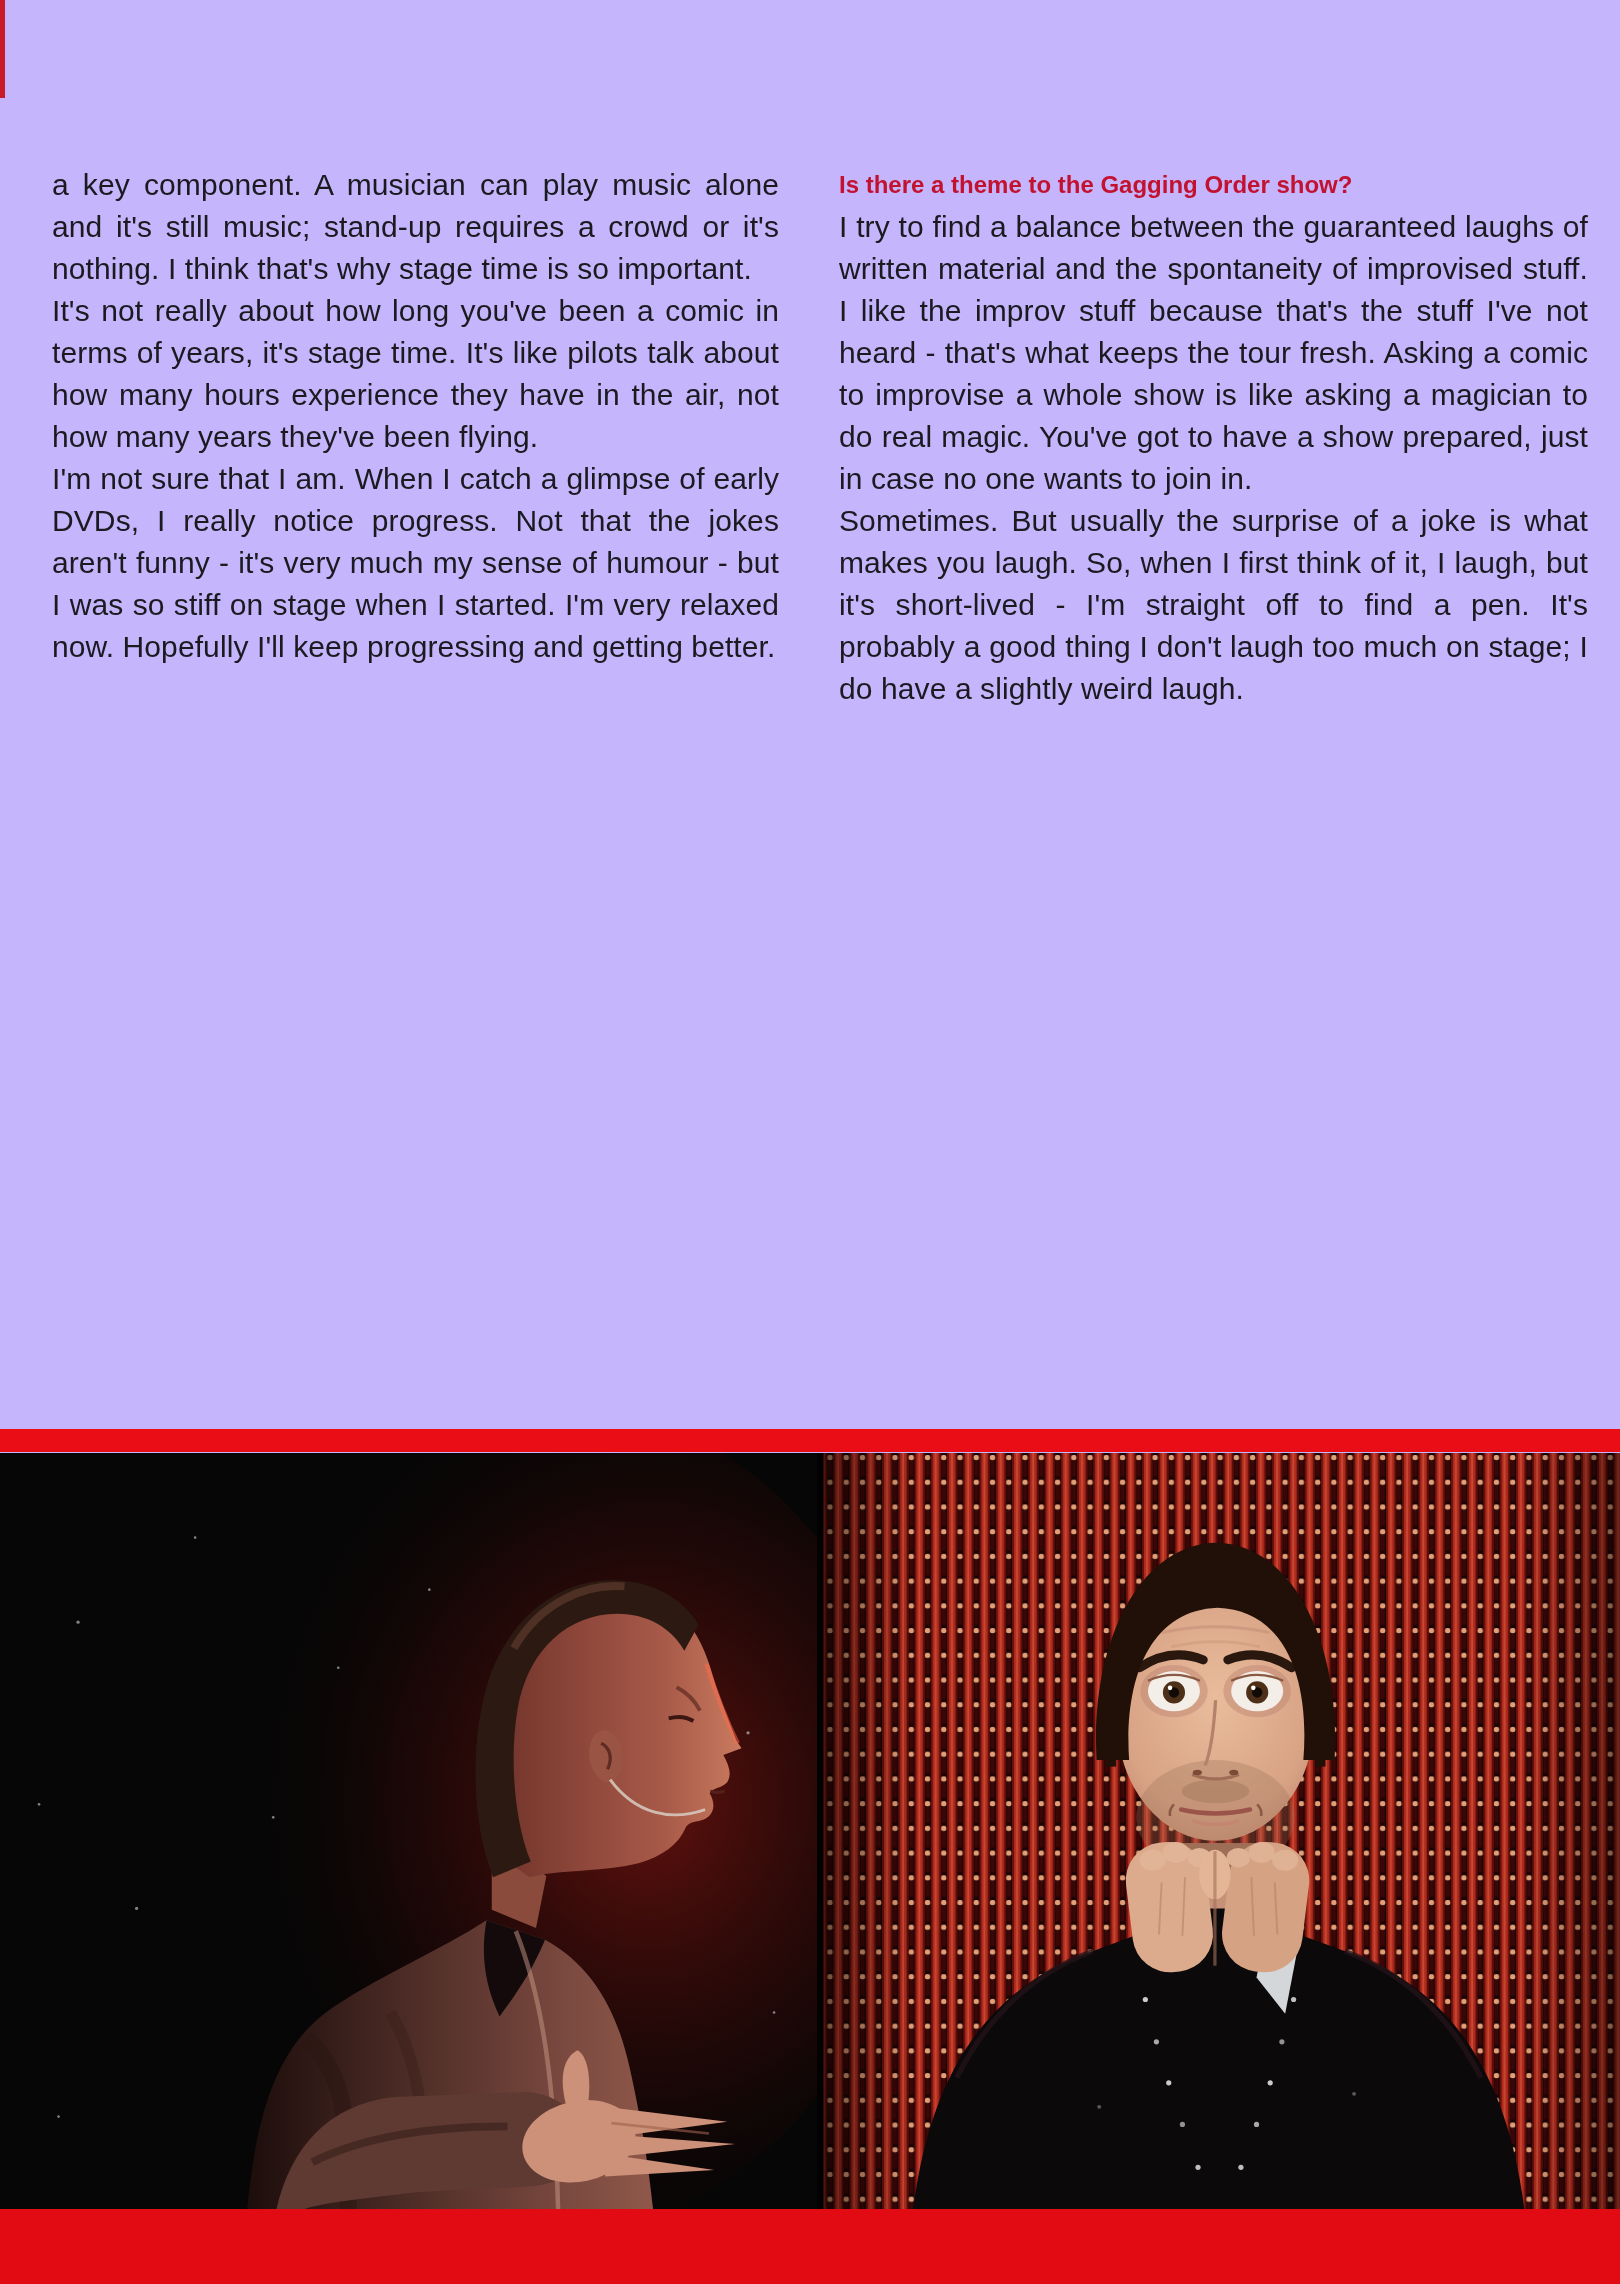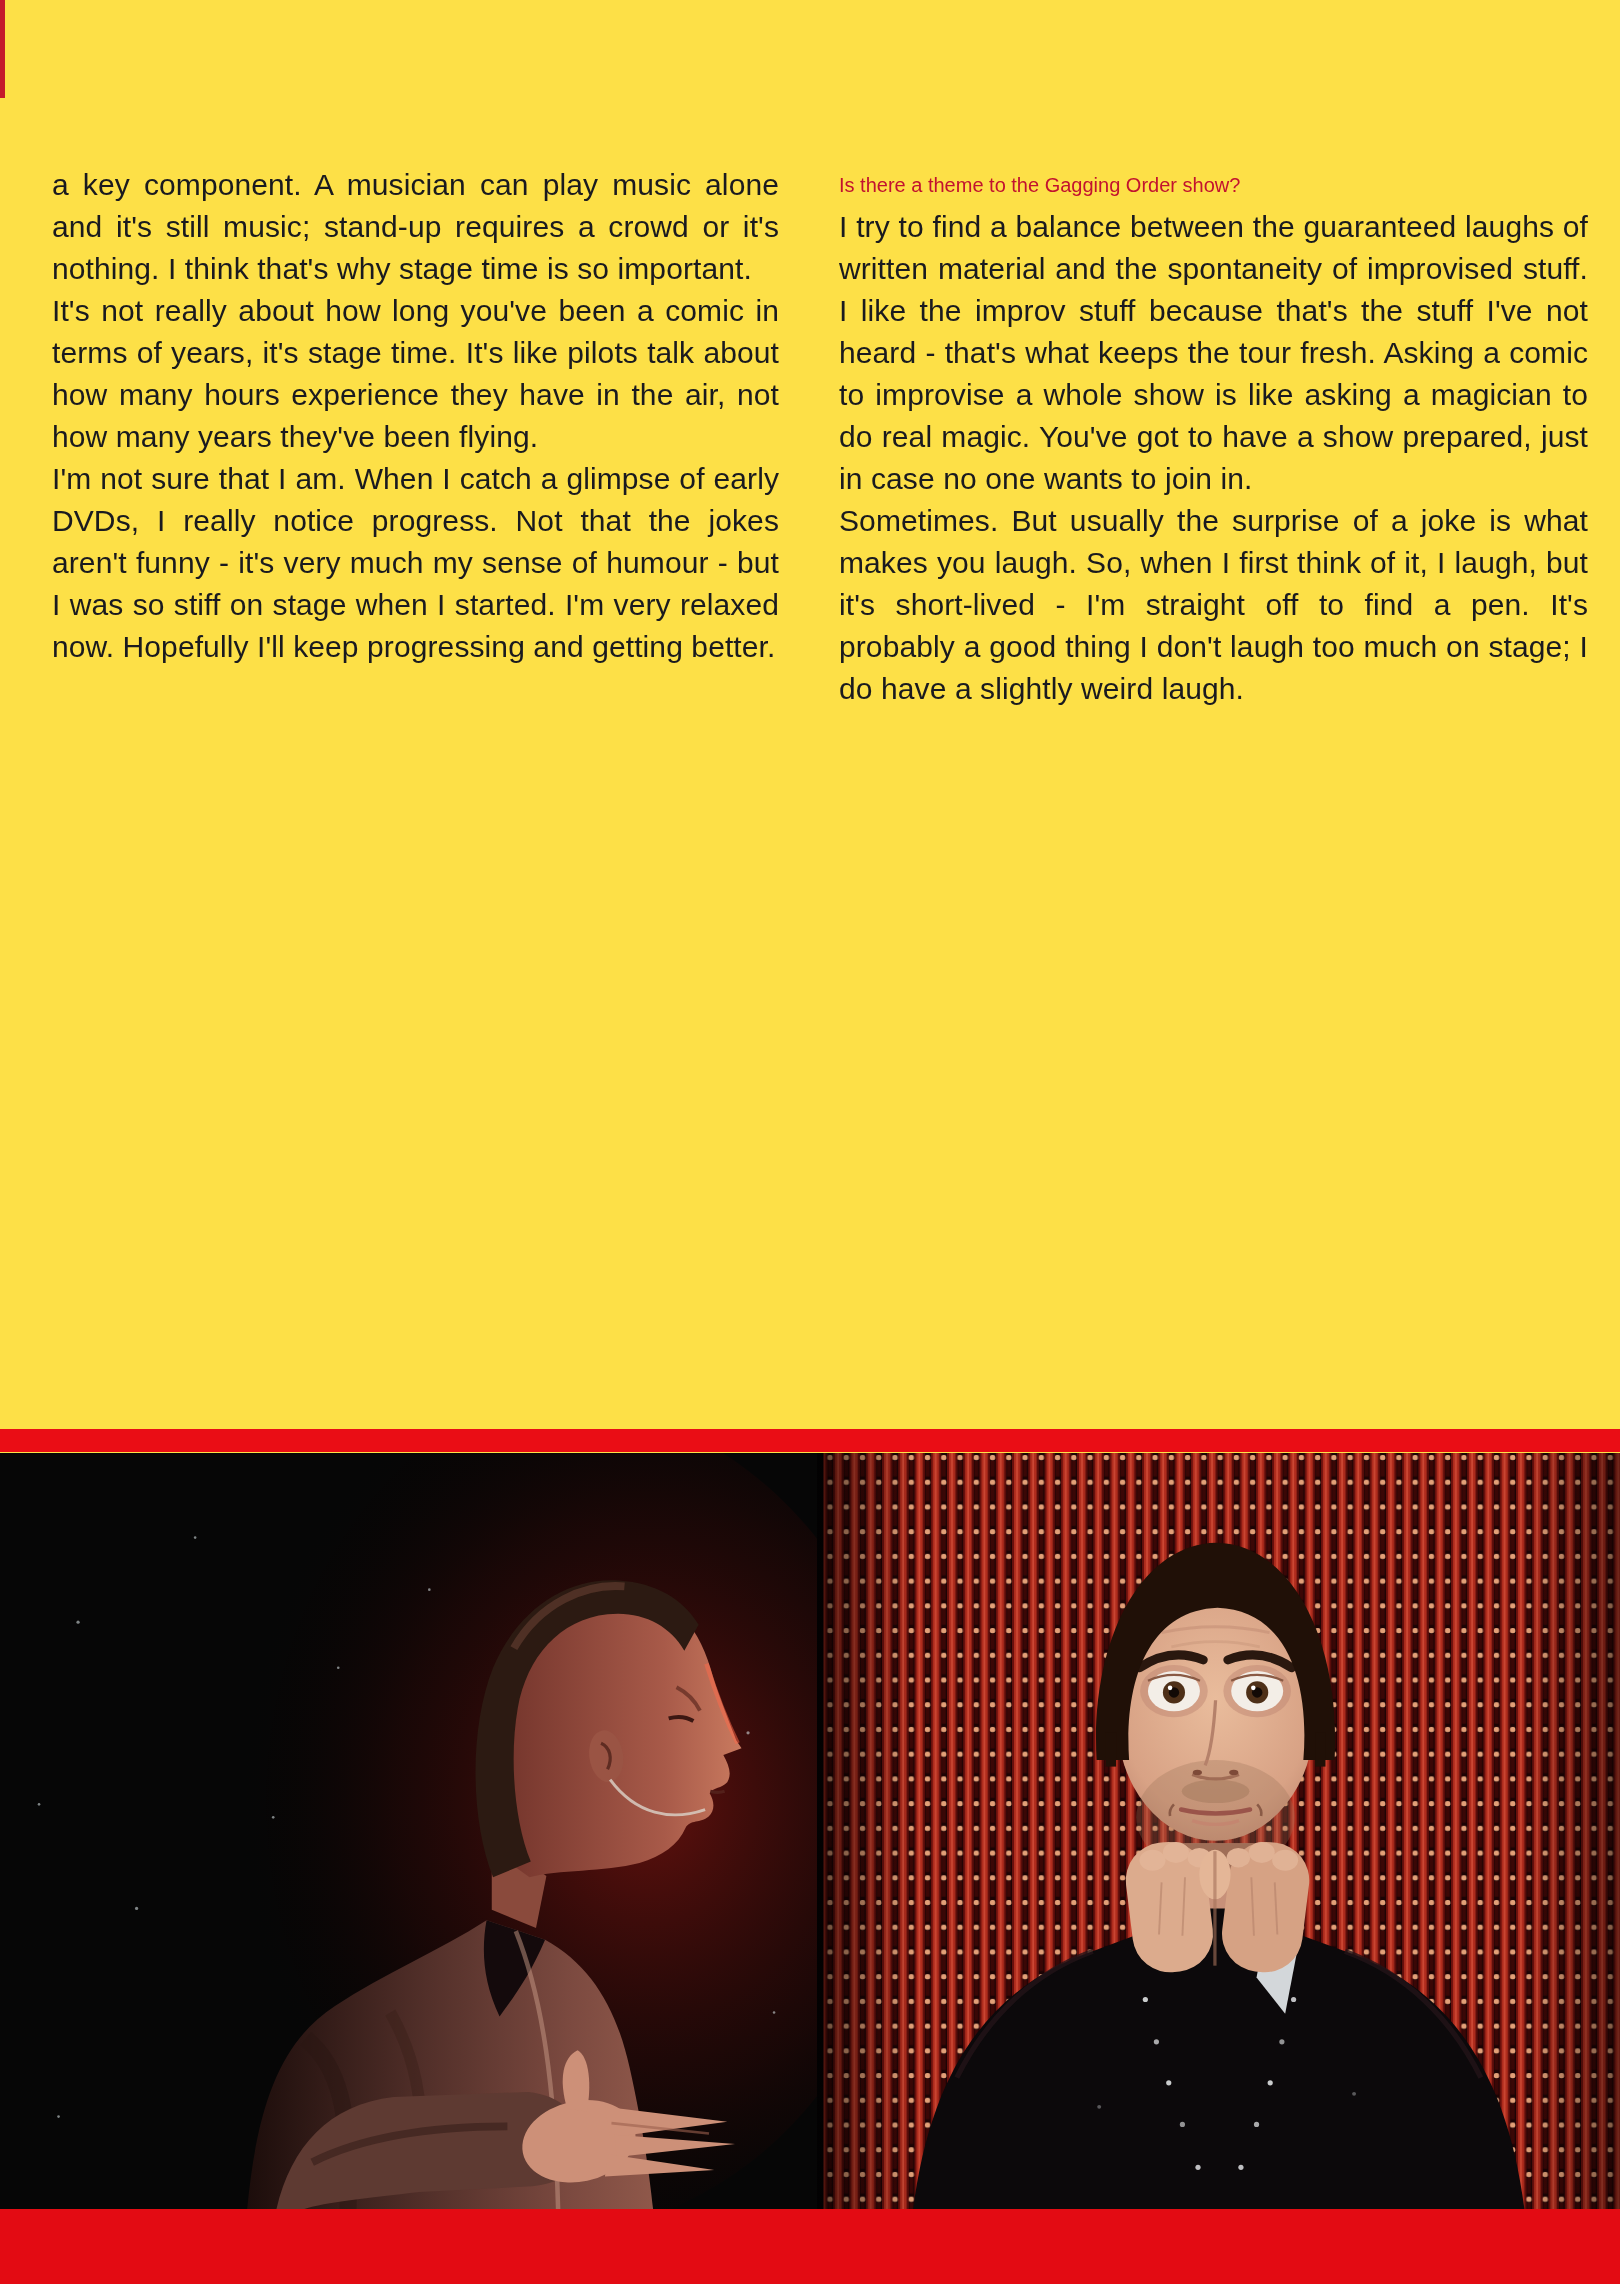--- a/index.html
+++ b/index.html
@@ -1,37 +1,37 @@
 <!DOCTYPE html>
 <html style="font-size:10.4px"><head>
 <meta charset="utf-8">
 <style>
   html,body{margin:0;padding:0;background:#ffffff;}
   .page{
     position:relative;
     width:1620px;height:2284px;
-    background:#fde047;
+    background:#c4b5fd;
     font-family:"Liberation Sans","DejaVu Sans",sans-serif;
     overflow:hidden;
   }
   .red-sliver{position:absolute;left:0;top:0;width:5.2px;height:98px;background:#c51b2b;}
   .col{position:absolute;top:164px;}
   .col-left{left:52px;width:727px;}
   .col-right{left:839px;width:749px;}
   .col p{
     margin:0;
     font-size:30px;line-height:42px;
     color:#1a1a1f;
     text-align:justify;
     letter-spacing:0.1px;
   }
   .col h3{
     margin:96px 0 0 0;
-    font-size:20px;line-height:42px;
-    font-weight:400;
+    font-size:24px;line-height:42px;
+    font-weight:700;
     color:#c2122f;
   }
   .col h3.first{margin-top:0;}
   .photo-stripe{position:absolute;top:1429px;left:0;width:1620px;height:23.4px;background:#ea0d15;}
   .photo-row{position:absolute;top:1453px;left:0;width:1620px;height:756px;background:#050505;display:flex;}
   .photo-left{width:817px;height:756px;}
   .photo-right{width:803px;height:756px;}
   .photo-left svg,.photo-right svg{display:block;width:100%;height:100%;}
   .bottom-band{position:absolute;top:2209px;left:0;width:1620px;height:75px;background:#e30b13;}
 </style>

